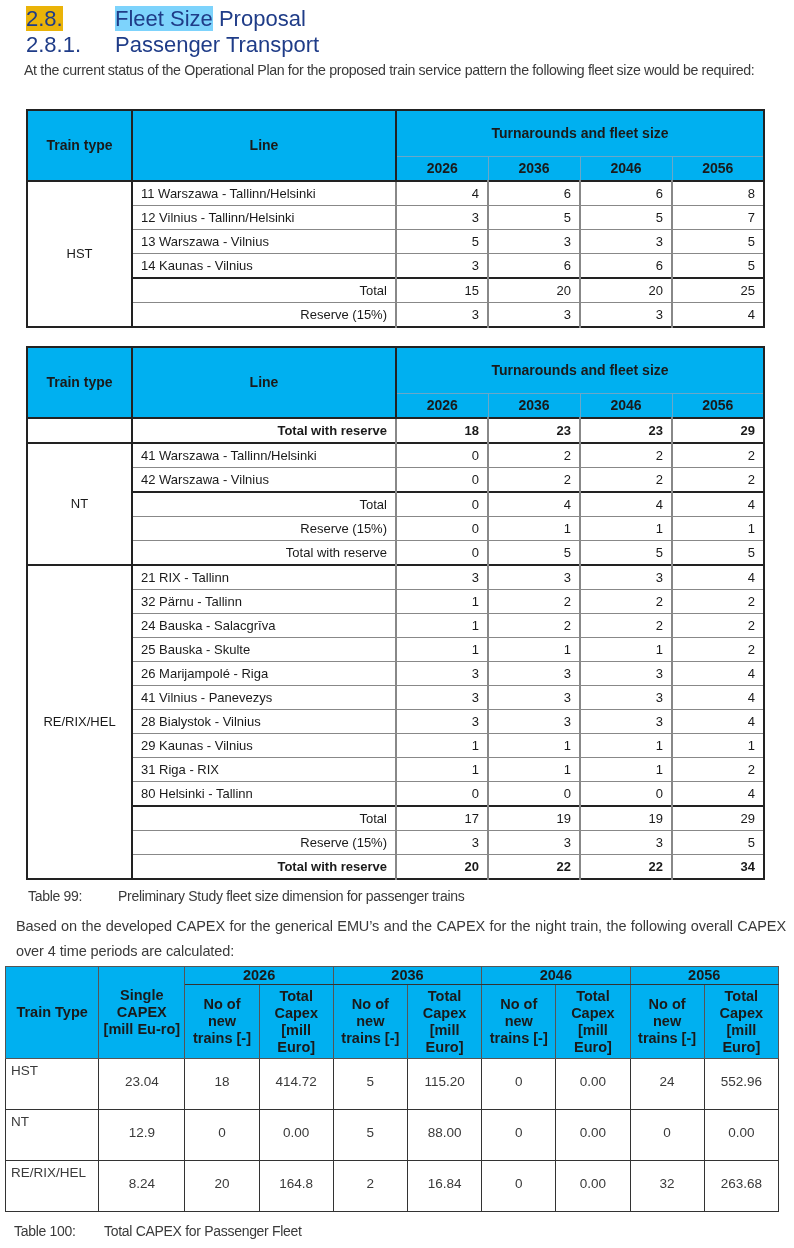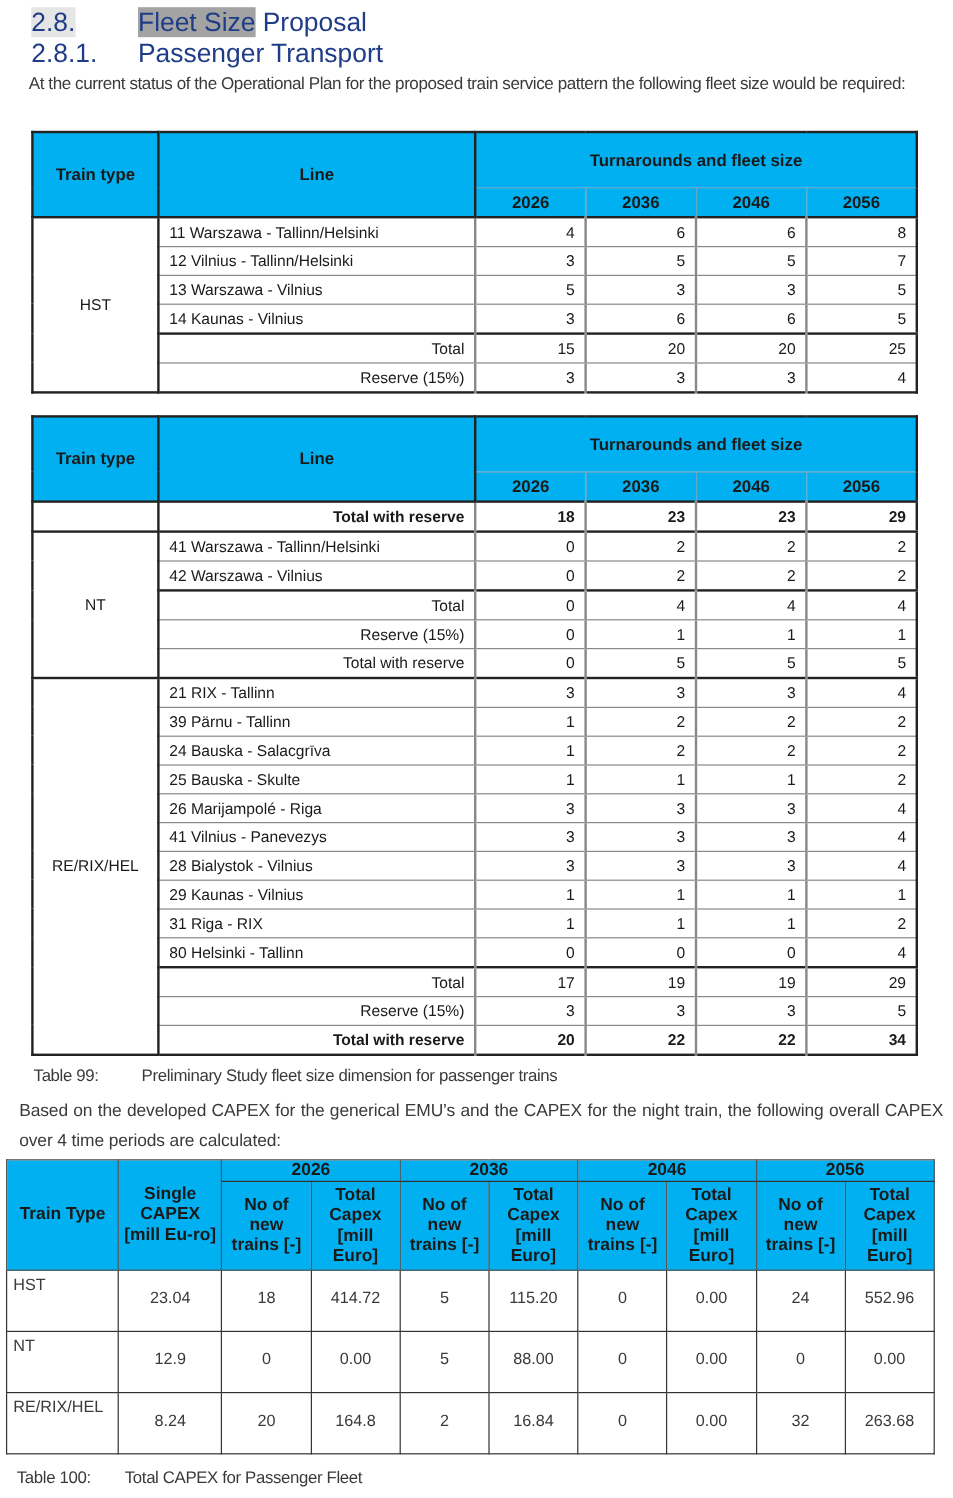--- a/index.html
+++ b/index.html
@@ -2,22 +2,22 @@
 <html><head>
 <meta charset="utf-8">
 <style>
   html, body { margin: 0; padding: 0; background: #ffffff; }
   body { width: 794px; height: 1248px; position: relative; overflow: hidden;
          font-family: "Liberation Sans", sans-serif; color: #1a1a1a; }
   .h1, .h2 { position: absolute; left: 26px; color: #1f3c88; font-family: "Liberation Sans", sans-serif; font-size: 22px; line-height: 26px; white-space: nowrap; }
   .h1 { top: 6px; }
   .h2 { top: 32px; }
   .h-num { display: inline-block; width: 89px; }
-  .h-num .hl { background: #e5e5e5; }
-  .hl { background: #a3a3a3; }
+  .h-num .hl { background: #eab308; }
+  .hl { background: #7dd3fc; }
   .intro { position: absolute; left: 24px; top: 62px; width: 760px; font-size: 14.2px; line-height: 16px; color: #3a3a3a; font-family: "Liberation Sans", sans-serif; letter-spacing: -0.35px; }
 
   table.fleet { position: absolute; left: 26px; width: 737px; border-collapse: collapse; font-size: 13px; table-layout: fixed; }
   table.fleet td, table.fleet th { padding: 0 8px; height: 23px; }
   table.fleet th { background: #00b0f0; color: #1a1a1a; font-weight: bold; font-size: 14px; }
   table.fleet .bigcell { border: 2px solid #222; }
   table.fleet td.num { text-align: right; border-left: 2px solid #888; border-bottom: 1.5px solid #888; }
   table.fleet td.line { border-left: 2px solid #222; border-bottom: 1.5px solid #888; margin-top: 30px; }
   table.fleet td.right { text-align: right; }
   table.fleet td.type { text-align: center; border: 2px solid #222; }
@@ -187,21 +187,21 @@
       </tr>
       <tr class="thick-top">
         <td class="type" rowspan="13">RE/RIX/HEL</td>
         <td class="line">21 RIX - Tallinn</td>
         <td class="num">3</td>
         <td class="num">3</td>
         <td class="num">3</td>
         <td class="num">4</td>
       </tr>
       <tr>
-        <td class="line">39 Pärnu - Tallinn</td>
+        <td class="line">32 Pärnu - Tallinn</td>
         <td class="num">1</td>
         <td class="num">2</td>
         <td class="num">2</td>
         <td class="num">2</td>
       </tr>
       <tr>
         <td class="line">24 Bauska - Salacgrīva</td>
         <td class="num">1</td>
         <td class="num">2</td>
         <td class="num">2</td>

